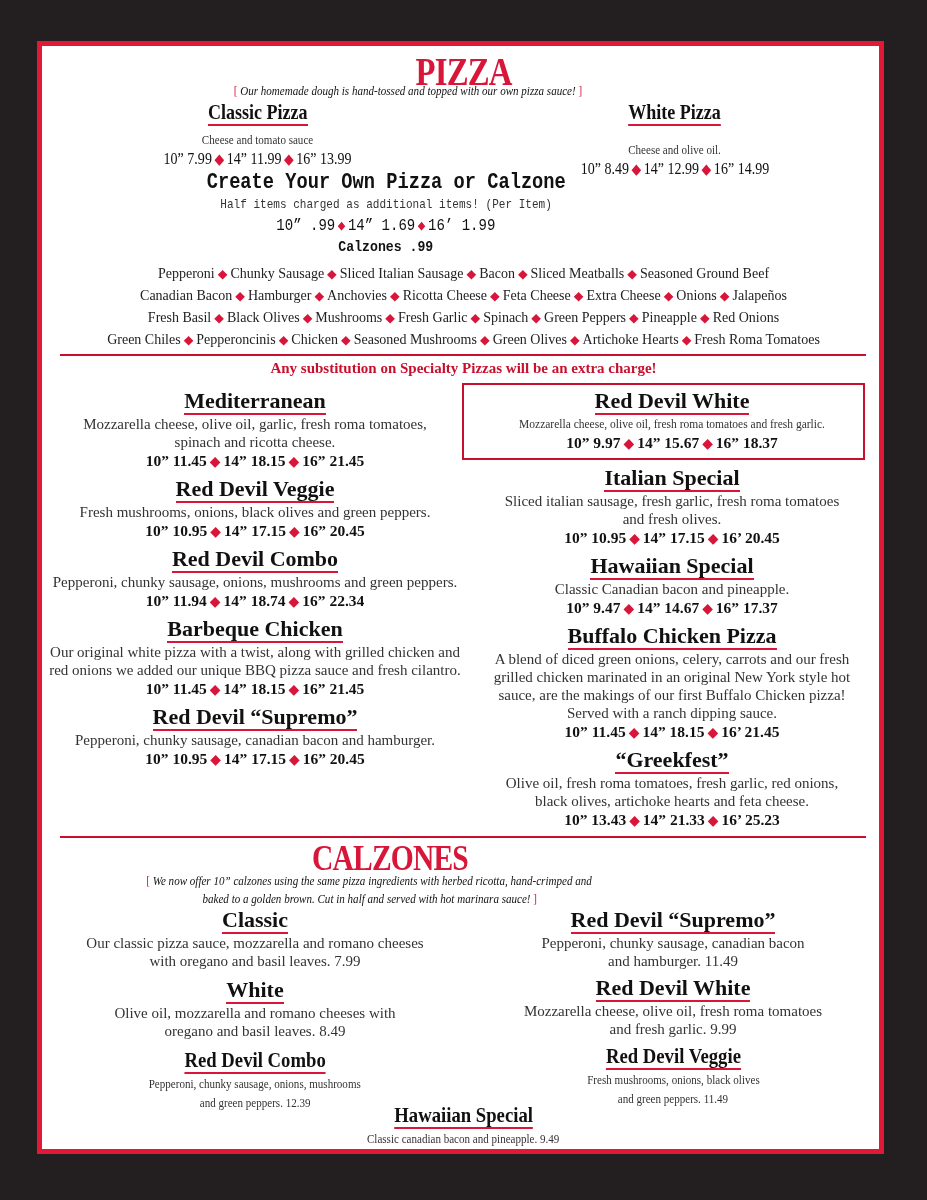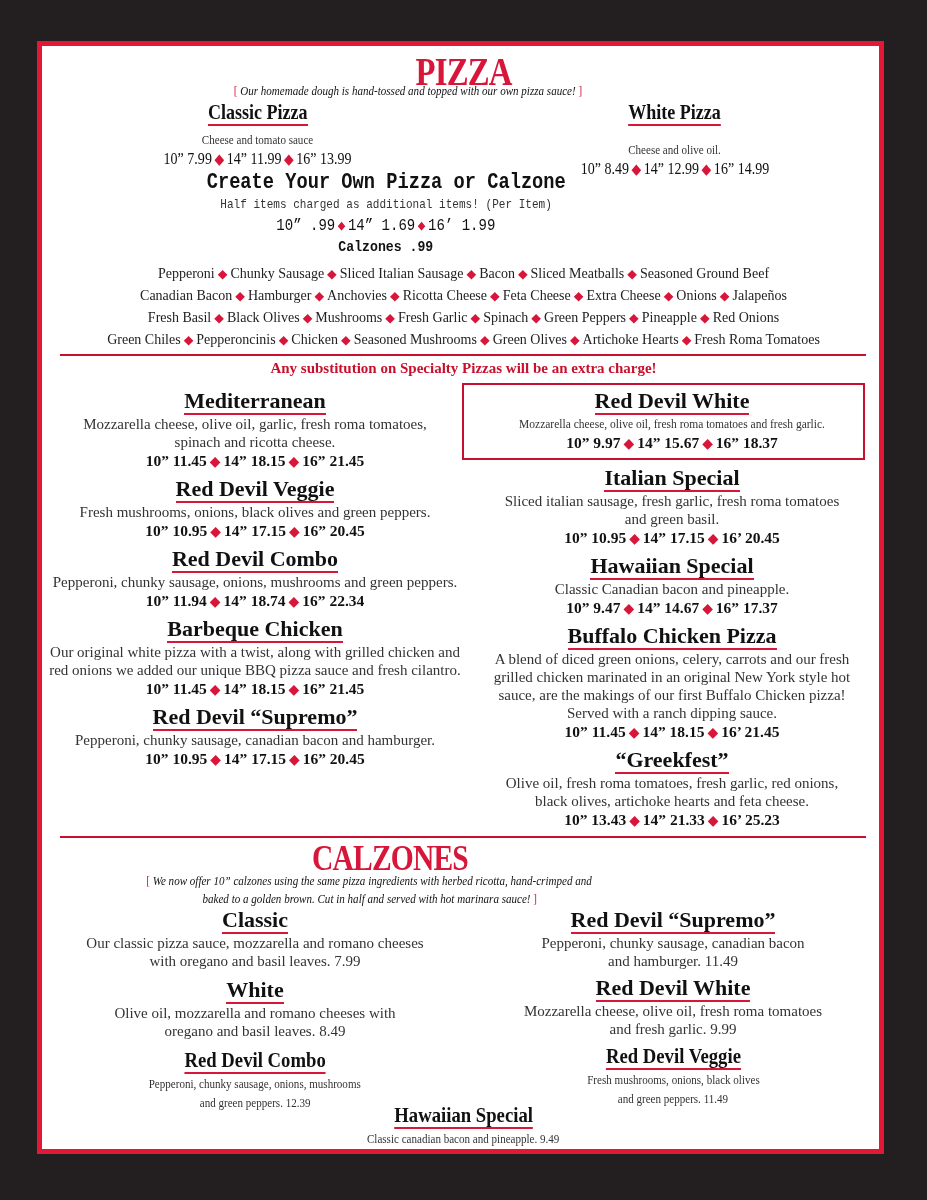--- a/index.html
+++ b/index.html
@@ -184,21 +184,21 @@
 
 <div class="col" style="left:462px;width:420px;top:389px;">
   <div>
     <span class="item-title">Red Devil White</span>
     <div class="desc sm">Mozzarella cheese, olive oil, fresh roma tomatoes and fresh garlic.</div>
     <div class="price"><span>10” 9.97</span><span class="diamond">◆</span><span>14” 15.67</span><span class="diamond">◆</span><span>16” 18.37</span></div>
   </div>
   <div style="margin-top:12px;">
     <span class="item-title">Italian Special</span>
     <div class="desc">Sliced italian sausage, fresh garlic, fresh roma tomatoes</div>
-    <div class="desc">and green basil.</div>
+    <div class="desc">and fresh olives.</div>
     <div class="price"><span>10” 10.95</span><span class="diamond">◆</span><span>14” 17.15</span><span class="diamond">◆</span><span>16’ 20.45</span></div>
   </div>
   <div style="margin-top:5px;">
     <span class="item-title">Hawaiian Special</span>
     <div class="desc">Classic Canadian bacon and pineapple.</div>
     <div class="price"><span>10” 9.47</span><span class="diamond">◆</span><span>14” 14.67</span><span class="diamond">◆</span><span>16” 17.37</span></div>
   </div>
   <div style="margin-top:5px;">
     <span class="item-title">Buffalo Chicken Pizza</span>
     <div class="desc">A blend of diced green onions, celery, carrots and our fresh</div>

